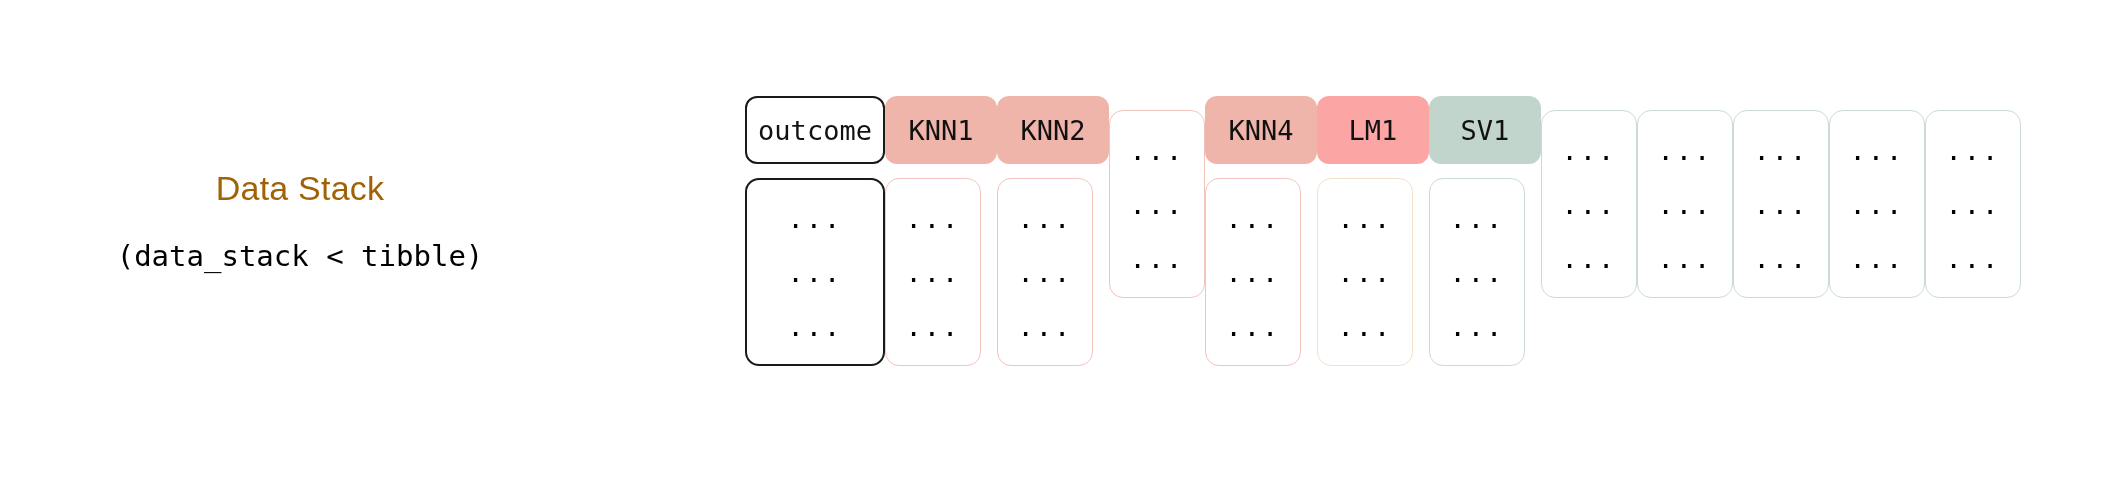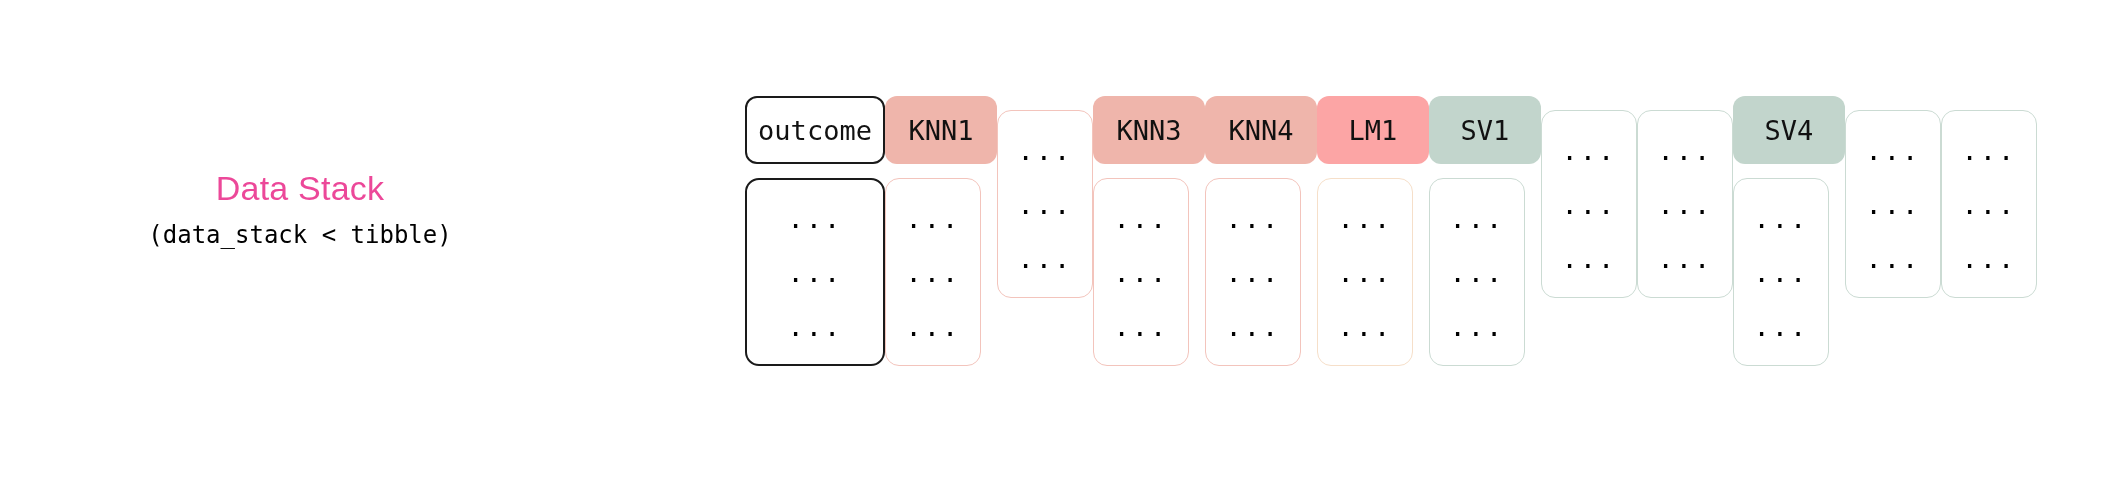--- a/index.html
+++ b/index.html
@@ -27,29 +27,29 @@
     position: absolute;
     left: 0px;
     top: 168px;
     width: 600px;
     text-align: center;
   }
   .caption-title {
     font-family: "Liberation Sans", sans-serif;
     font-size: 34px;
     font-weight: 400;
-    color: #ec4899;
+    color: #a16207;
     letter-spacing: 0.2px;
     line-height: 1.2;
     white-space: nowrap;
   }
   .caption-sub {
-    margin-top: 12px;
+    margin-top: 30px;
     font-family: "DejaVu Sans Mono", "Liberation Mono", monospace;
-    font-size: 24px;
+    font-size: 29px;
     font-weight: 400;
     color: #000000;
     line-height: 1.2;
     white-space: nowrap;
   }
 
   
   .stack-table {
     position: absolute;
     left: 745px;
@@ -146,28 +146,28 @@
       </div>
       <div class="column narrow pal-salmon">
         <div class="col-header">KNN1</div>
         <div class="col-body">
           <div class="cell">...</div>
           <div class="cell">...</div>
           <div class="cell">...</div>
         </div>
       </div>
       <div class="column narrow pal-salmon">
-        <div class="col-body">
-          <div class="cell">...</div>
-          <div class="cell">...</div>
-          <div class="cell">...</div>
-        </div>
-      </div>
-      <div class="column narrow pal-salmon">
-        <div class="col-header">KNN3</div>
+        <div class="col-header">KNN2</div>
+        <div class="col-body">
+          <div class="cell">...</div>
+          <div class="cell">...</div>
+          <div class="cell">...</div>
+        </div>
+      </div>
+      <div class="column narrow pal-salmon">
         <div class="col-body">
           <div class="cell">...</div>
           <div class="cell">...</div>
           <div class="cell">...</div>
         </div>
       </div>
       <div class="column narrow pal-salmon">
         <div class="col-header">KNN4</div>
         <div class="col-body">
           <div class="cell">...</div>
@@ -199,21 +199,20 @@
         </div>
       </div>
       <div class="column narrow pal-sage">
         <div class="col-body">
           <div class="cell">...</div>
           <div class="cell">...</div>
           <div class="cell">...</div>
         </div>
       </div>
       <div class="column narrow pal-sage">
-        <div class="col-header">SV4</div>
         <div class="col-body">
           <div class="cell">...</div>
           <div class="cell">...</div>
           <div class="cell">...</div>
         </div>
       </div>
       <div class="column narrow pal-sage">
         <div class="col-body">
           <div class="cell">...</div>
           <div class="cell">...</div>

